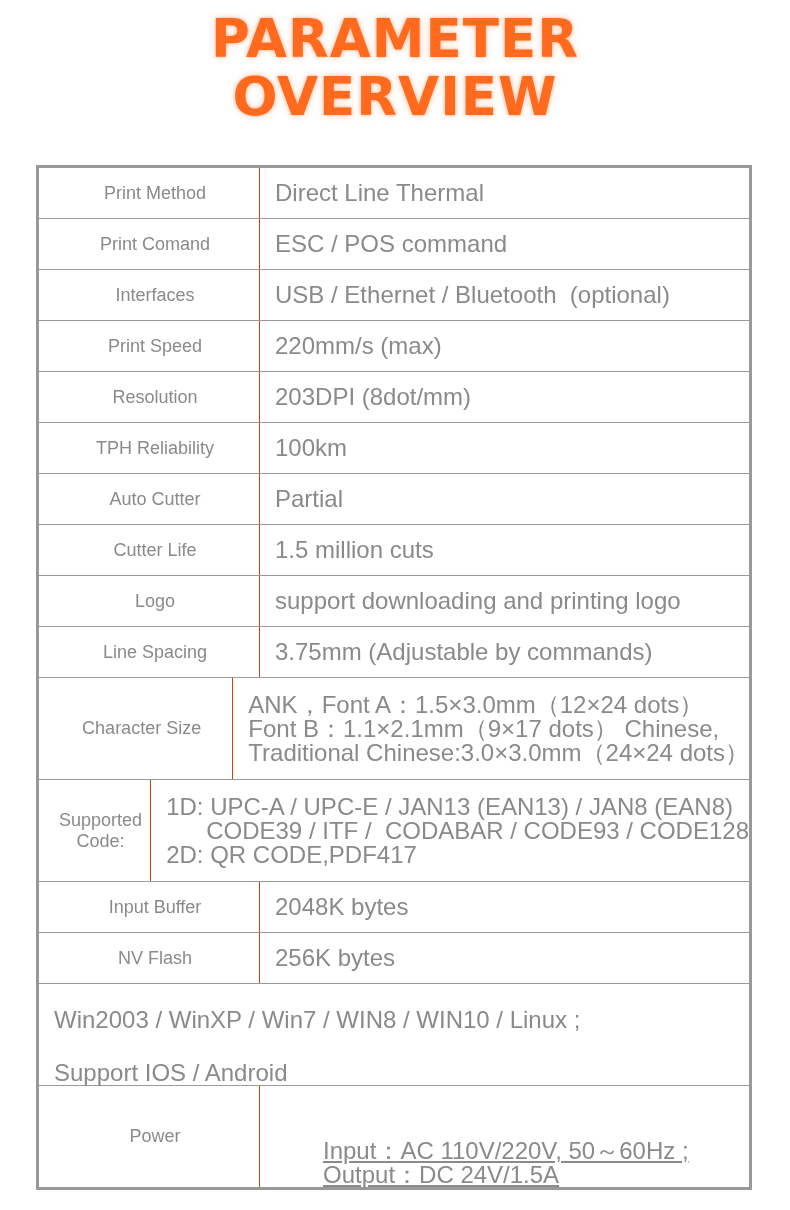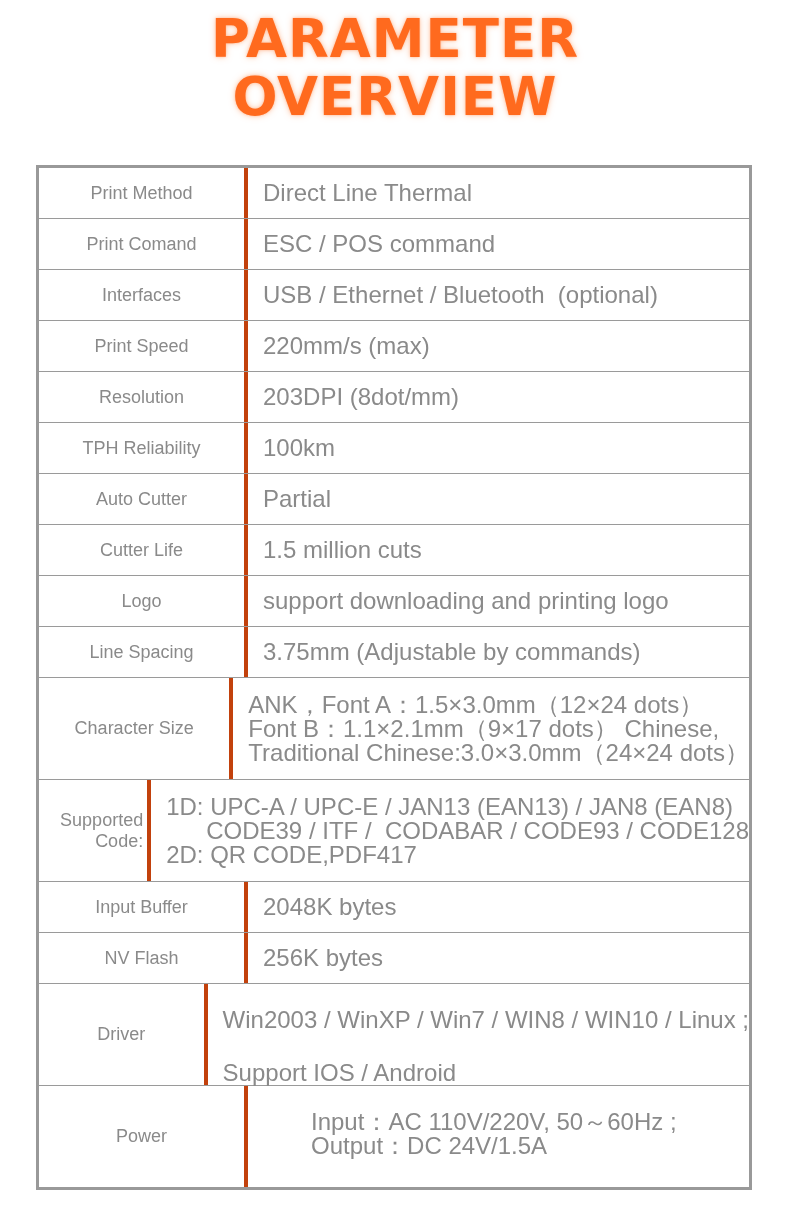--- a/index.html
+++ b/index.html
@@ -38,29 +38,30 @@
       box-sizing: content-box;
     }
     .row {
       display: flex;
       border-bottom: 1px solid #9a9a9a;
       box-sizing: border-box;
     }
     .row:last-child { border-bottom: none; gap: 48px; }
     .cell-label {
       width: 209px;
-      border-right: 4px solid #c2410c;
+      border-right: 1px solid #c2410c;
       display: flex;
       align-items: center;
       justify-content: center;
-      text-align: right;
+      text-align: center;
       font-size: 18px;
       color: #8a8a8a;
       box-sizing: border-box;
       padding: 0 4px;
+      margin-left: 12px;
     }
     .cell-value {
       flex: 1;
       display: flex;
       flex-direction: column;
       justify-content: center;
       padding-left: 15px;
       font-size: 24px;
       color: #8a8a8a;
       line-height: 24px;
@@ -177,28 +178,27 @@
   </div>
 
   <div class="row h51">
     <div class="cell-label">NV Flash</div>
     <div class="cell-value">
       <span class="vline">256K bytes</span>
     </div>
   </div>
 
   <div class="row h102">
-    <div class="cell-label">Driver</div>
     <div class="cell-value" style="justify-content:space-between; padding-top:24px;">
       <span class="vline">Win2003 / WinXP / Win7 / WIN8 / WIN10 / Linux ;</span>
       <span class="vline">Support IOS / Android</span>
     </div>
   </div>
 
   <div class="row h101">
     <div class="cell-label">Power</div>
-    <div class="cell-value" style="justify-content:flex-start; padding-top:24px;">
+    <div class="cell-value" style="justify-content:flex-end; padding-top:24px;text-decoration:underline;">
       <span class="vline">Input：AC 110V/220V, 50～60Hz ;</span>
       <span class="vline">Output：DC 24V/1.5A</span>
     </div>
   </div>
 
 </div>
 
 </body></html>

